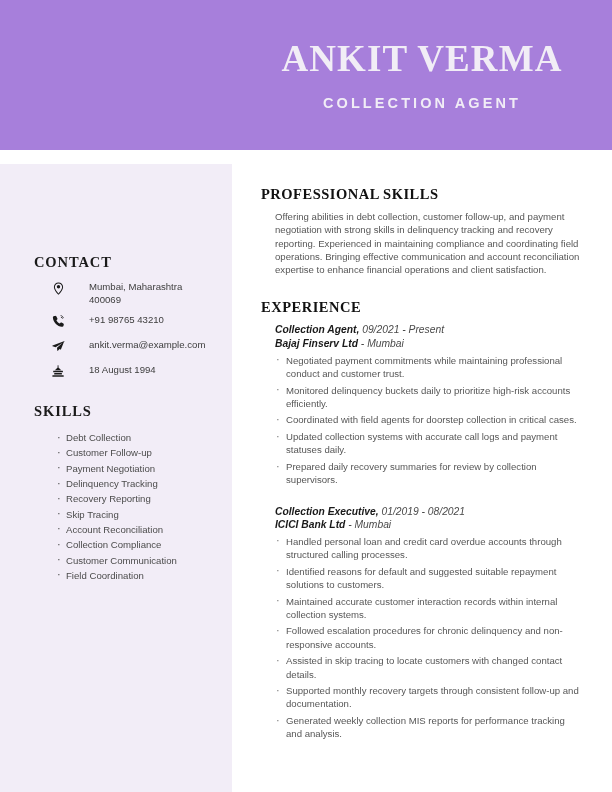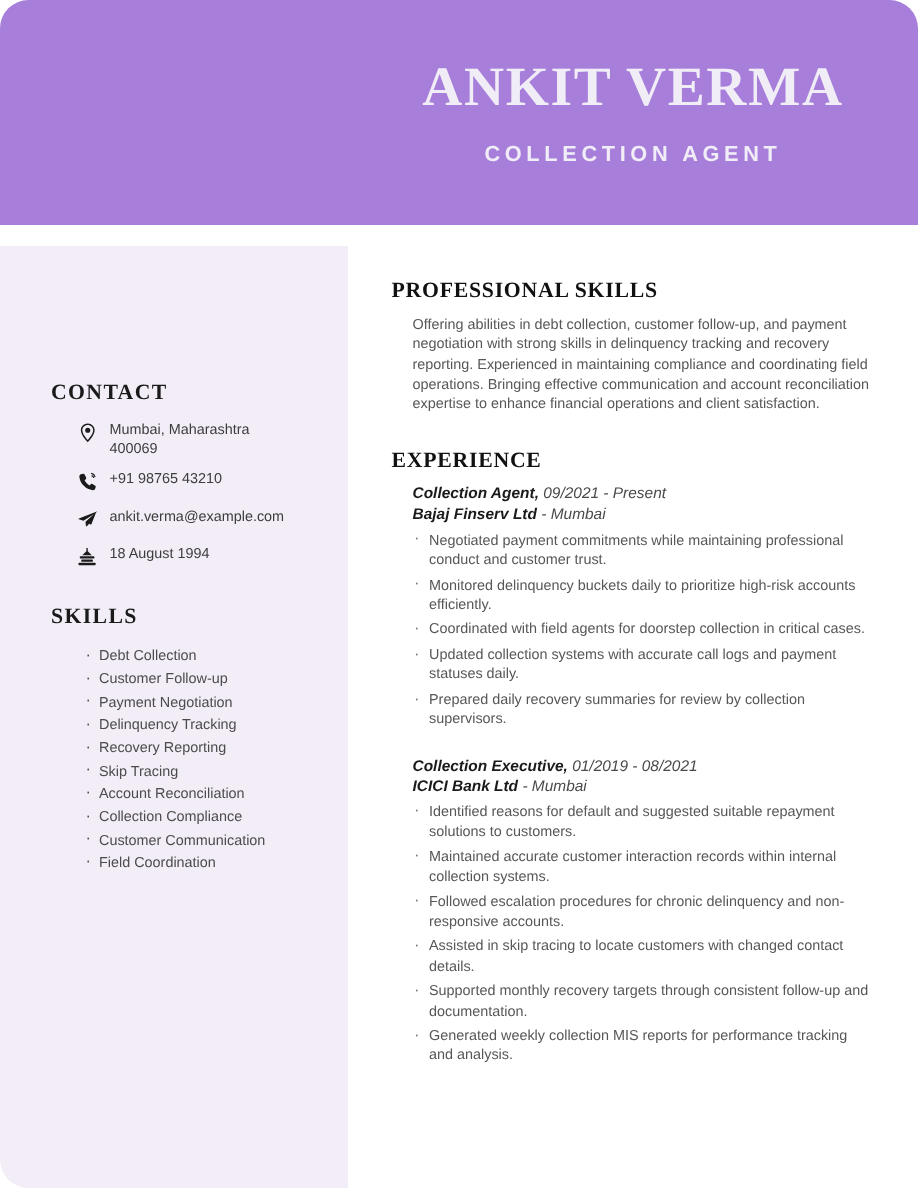--- a/index.html
+++ b/index.html
@@ -12,21 +12,20 @@
     background: #ffffff;
     font-family: "Liberation Sans", sans-serif;
     overflow: hidden;
   }
   .page {
     position: relative;
     width: 612px;
     height: 792px;
     background: #ffffff;
     overflow: hidden;
-    border-radius: 19px;
   }
 
   
   .header-band {
     position: absolute;
     left: 0;
     top: 0;
     width: 612px;
     height: 150px;
     background: #a77fdb;
@@ -111,20 +110,21 @@
     justify-content: center;
     padding-top: 1px;
   }
   .contact-icon svg { display: block; }
   .contact-text {
     font-size: 9.6px;
     line-height: 12.6px;
     color: #3d3d3d;
     padding-left: 5px;
     white-space: pre-line;
+    margin-left: 16px;
   }
 
   .skills-list {
     list-style: none;
     margin: 0;
     padding: 0 0 0 23px;
   }
   .skills-list li {
     position: relative;
     font-size: 9.6px;
@@ -322,20 +322,21 @@
       <div class="job">
         <div class="job-line1">
           <span class="role">Collection Executive,</span>
           <span class="dates">01/2019 - 08/2021</span>
         </div>
         <div class="job-line2">
           <span class="company">ICICI Bank Ltd</span>
           <span class="location">- Mumbai</span>
         </div>
         <ul class="job-bullets">
+          <li>Handled personal loan and credit card overdue accounts through structured calling processes.</li>
           <li>Identified reasons for default and suggested suitable repayment solutions to customers.</li>
           <li>Maintained accurate customer interaction records within internal collection systems.</li>
           <li>Followed escalation procedures for chronic delinquency and non-responsive accounts.</li>
           <li>Assisted in skip tracing to locate customers with changed contact details.</li>
           <li>Supported monthly recovery targets through consistent follow-up and documentation.</li>
           <li>Generated weekly collection MIS reports for performance tracking and analysis.</li>
         </ul>
       </div>
 
     </section>

